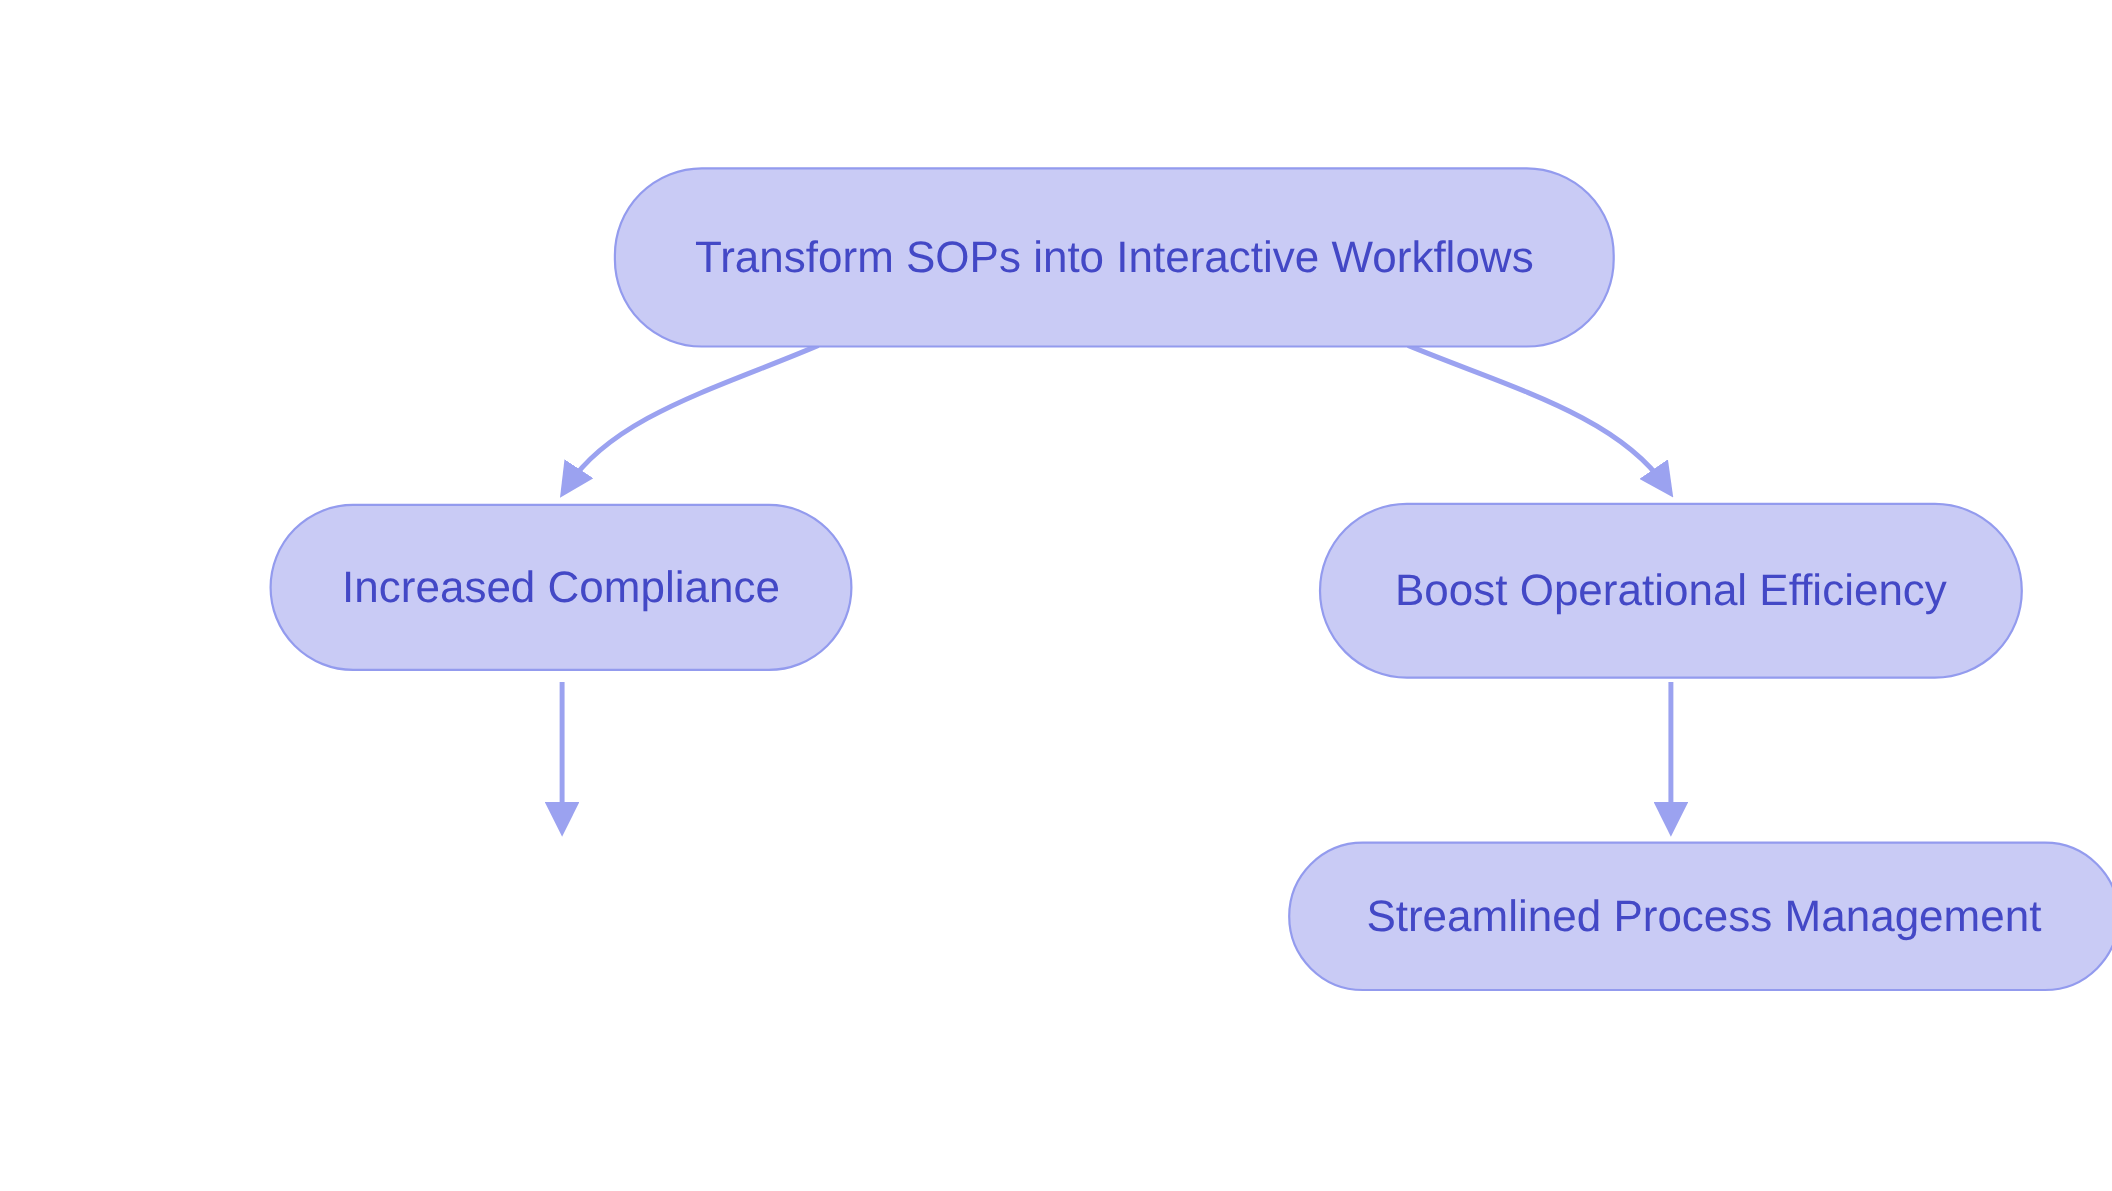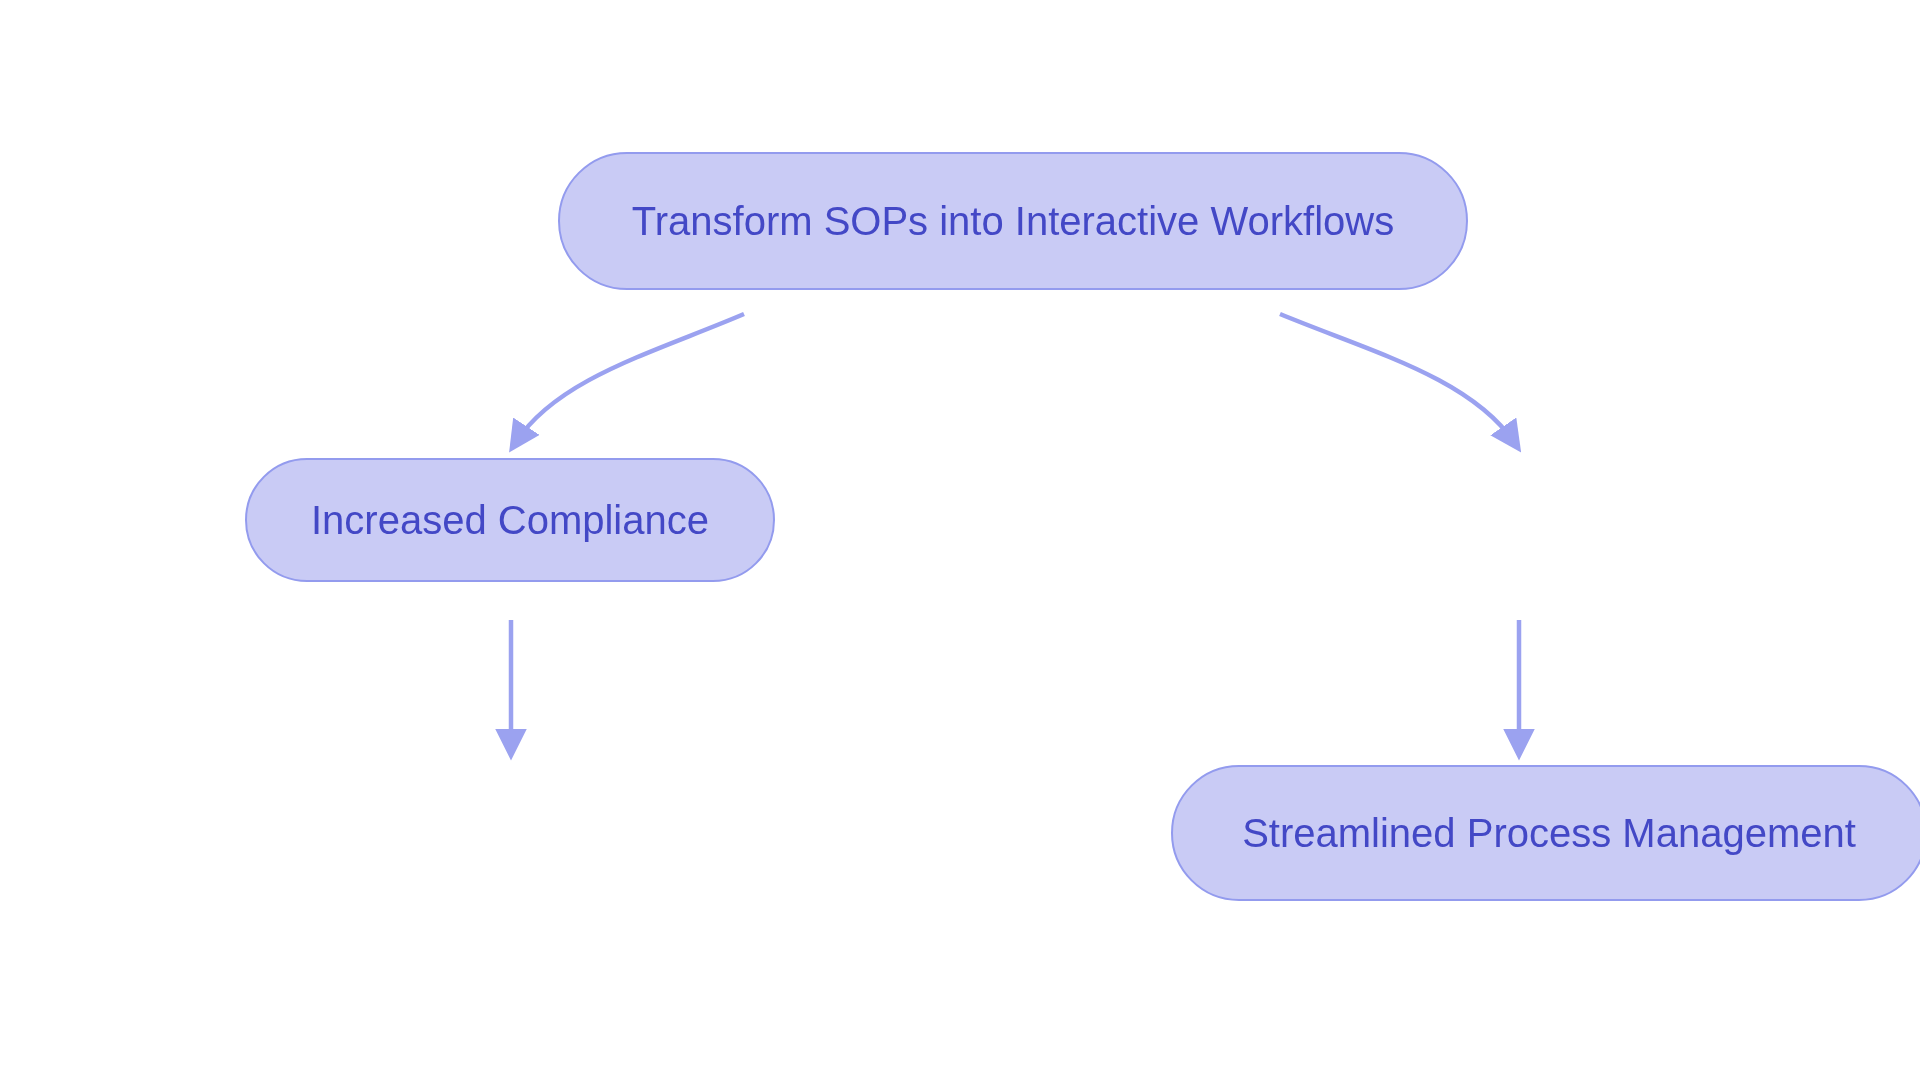--- a/index.html
+++ b/index.html
@@ -44,27 +44,30 @@
       <marker id="arrow" viewBox="0 0 10 10" refX="6" refY="5" markerWidth="7" markerHeight="7" orient="auto-start-reverse">
         <path d="M 0 0 L 10 5 L 0 10 z"></path>
       </marker>
     </defs>
     <path d="M 744 314 C 655 352 558 378 516 442" marker-end="url(#arrow)"></path>
     <path d="M 1280 314 C 1372 352 1470 378 1514 442" marker-end="url(#arrow)"></path>
     <path d="M 511 620 L 511 748" marker-end="url(#arrow)"></path>
     <path d="M 1519 620 L 1519 748" marker-end="url(#arrow)"></path>
   </svg>
 
-  <div class="node" style="left:558px;top:152px;width:910px;height:138px;">
+  <div class="node" style="left:558px;top:152px;width:910px;height:164px;">
     <span>Transform SOPs into Interactive Workflows</span>
   </div>
 
-  <div class="node" style="left:245px;top:458px;width:530px;height:124px;">
+  <div class="node" style="left:245px;top:458px;width:530px;height:152px;">
     <span>Increased Compliance</span>
   </div>
 
+  <div class="node" style="left:1199px;top:457px;width:640px;height:160px;">
+    <span>Boost Operational Efficiency</span>
+  </div>
 
 
   <div class="node" style="left:1171px;top:765px;width:756px;height:136px;">
     <span>Streamlined Process Management</span>
   </div>
 
 </div>
 
 </body></html>

